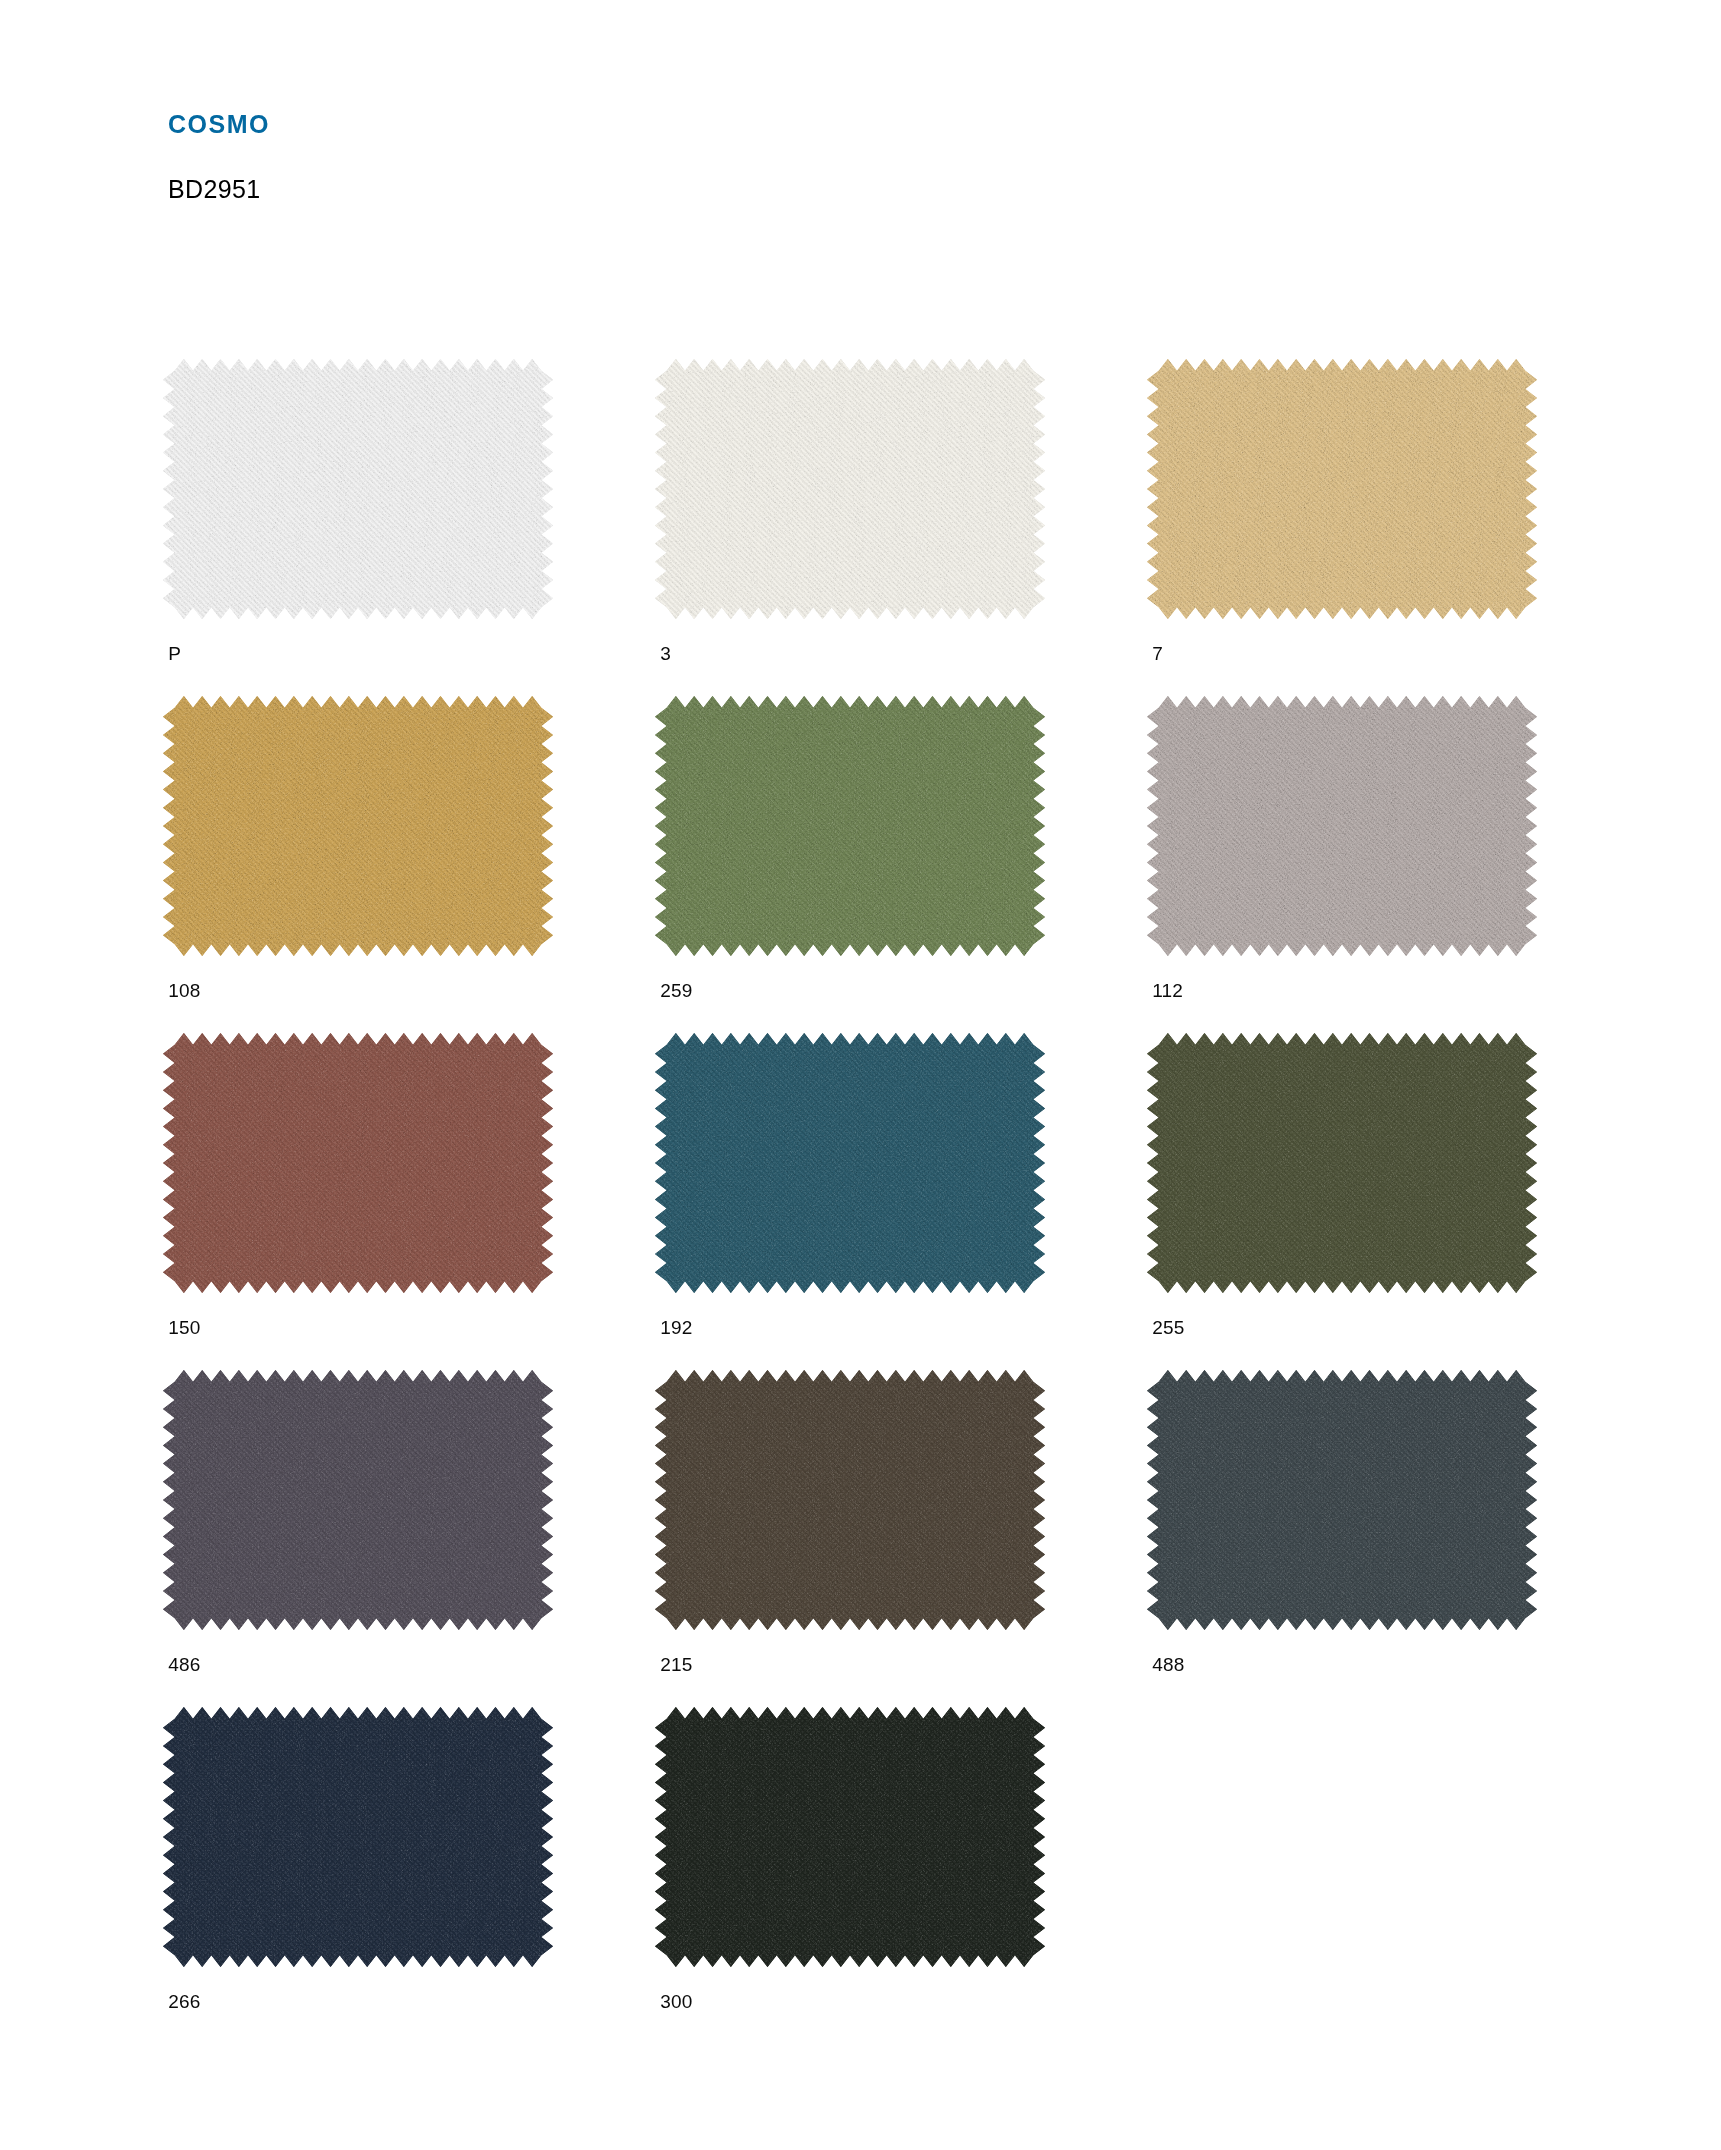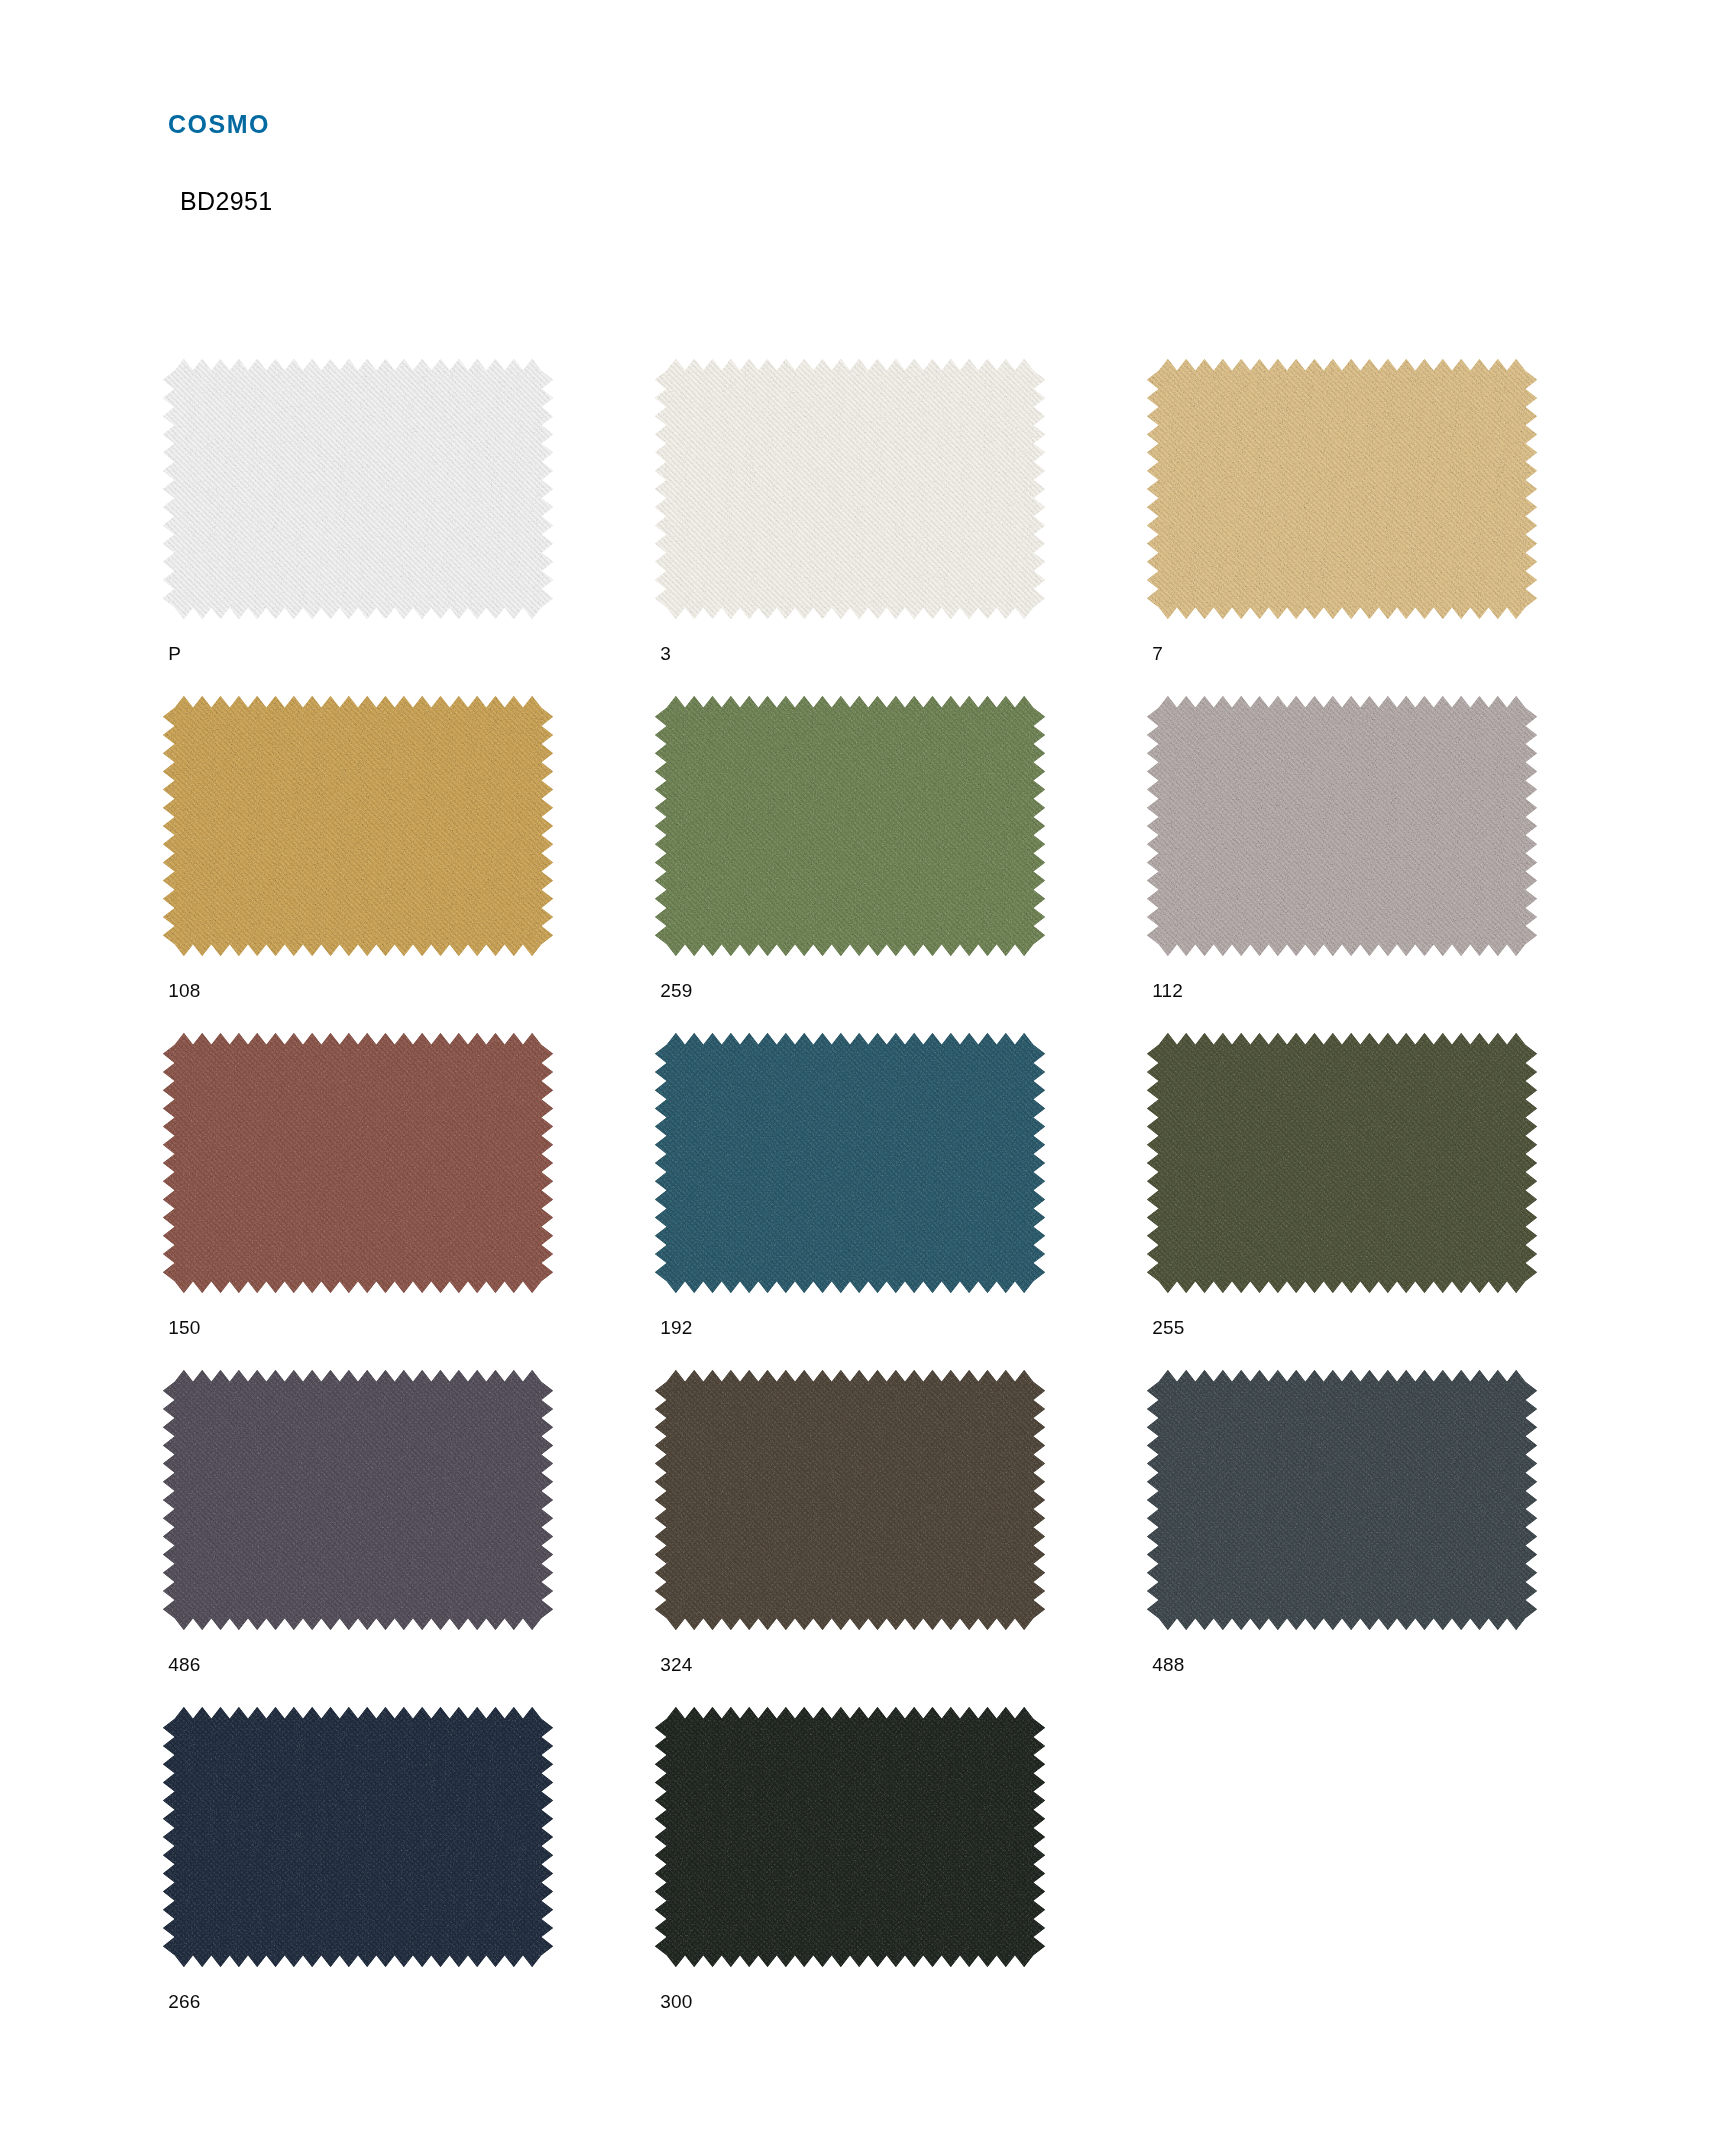--- a/index.html
+++ b/index.html
@@ -37,21 +37,21 @@
     line-height: 1;
     margin: 0;
     white-space: nowrap;
   }
   .collection-code {
     font-size: 25px;
     font-weight: 400;
     letter-spacing: 0.015em;
     color: #000000;
     line-height: 1;
-    margin: 12px;
+    margin: 0;
     padding-top: 40px;
     white-space: nowrap;
   }
 
   
   .swatch-grid {
     position: absolute;
     left: 163px;
     top: 359px;
     width: 1398px;
@@ -425,21 +425,21 @@
                 <path d="M 18 18 L 32.1 0 L 46.2 18 L 60.3 0 L 74.4 18 L 88.5 0 L 102.6 18 L 116.7 0 L 130.8 18 L 144.89999999999998 0 L 159 18 L 173.1 0 L 187.2 18 L 201.29999999999998 0 L 215.4 18 L 229.5 0 L 243.6 18 L 257.7 0 L 271.79999999999995 18 L 285.9 0 L 300 18 L 314.09999999999997 0 L 328.2 18 L 342.3 0 L 356.4 18 L 370.5 0 L 384.59999999999997 18 L 398.7 0 L 412.8 18 L 426.9 0 L 441 18 L 455.09999999999997 0 L 469.2 18 L 483.3 0 L 497.4 18 L 511.5 0 L 525.5999999999999 18 L 539.6999999999999 0 L 553.8 18 L 567.9 0 L 582 18 L 600 32 L 582 46 L 600 60 L 582 74 L 600 88 L 582 102 L 600 116 L 582 130 L 600 144 L 582 158 L 600 172 L 582 186 L 600 200 L 582 214 L 600 228 L 582 242 L 600 256 L 582 270 L 600 284 L 582 298 L 600 312 L 582 326 L 600 340 L 582 354 L 600 368 L 582 382 L 567.9 400 L 553.8 382 L 539.6999999999999 400 L 525.5999999999999 382 L 511.5 400 L 497.4 382 L 483.3 400 L 469.2 382 L 455.09999999999997 400 L 441 382 L 426.9 400 L 412.8 382 L 398.7 400 L 384.59999999999997 382 L 370.5 400 L 356.4 382 L 342.3 400 L 328.2 382 L 314.09999999999997 400 L 300 382 L 285.9 400 L 271.79999999999995 382 L 257.7 400 L 243.6 382 L 229.5 400 L 215.4 382 L 201.29999999999998 400 L 187.2 382 L 173.1 400 L 159 382 L 144.89999999999998 400 L 130.8 382 L 116.7 400 L 102.6 382 L 88.5 400 L 74.4 382 L 60.3 400 L 46.2 382 L 32.1 400 L 18 382 L 0 368 L 18 354 L 0 340 L 18 326 L 0 312 L 18 298 L 0 284 L 18 270 L 0 256 L 18 242 L 0 228 L 18 214 L 0 200 L 18 186 L 0 172 L 18 158 L 0 144 L 18 130 L 0 116 L 18 102 L 0 88 L 18 74 L 0 60 L 18 46 L 0 32 L 18 18 Z"></path>
               </clipPath>
             </defs>
             <path d="M 18 18 L 32.1 0 L 46.2 18 L 60.3 0 L 74.4 18 L 88.5 0 L 102.6 18 L 116.7 0 L 130.8 18 L 144.89999999999998 0 L 159 18 L 173.1 0 L 187.2 18 L 201.29999999999998 0 L 215.4 18 L 229.5 0 L 243.6 18 L 257.7 0 L 271.79999999999995 18 L 285.9 0 L 300 18 L 314.09999999999997 0 L 328.2 18 L 342.3 0 L 356.4 18 L 370.5 0 L 384.59999999999997 18 L 398.7 0 L 412.8 18 L 426.9 0 L 441 18 L 455.09999999999997 0 L 469.2 18 L 483.3 0 L 497.4 18 L 511.5 0 L 525.5999999999999 18 L 539.6999999999999 0 L 553.8 18 L 567.9 0 L 582 18 L 600 32 L 582 46 L 600 60 L 582 74 L 600 88 L 582 102 L 600 116 L 582 130 L 600 144 L 582 158 L 600 172 L 582 186 L 600 200 L 582 214 L 600 228 L 582 242 L 600 256 L 582 270 L 600 284 L 582 298 L 600 312 L 582 326 L 600 340 L 582 354 L 600 368 L 582 382 L 567.9 400 L 553.8 382 L 539.6999999999999 400 L 525.5999999999999 382 L 511.5 400 L 497.4 382 L 483.3 400 L 469.2 382 L 455.09999999999997 400 L 441 382 L 426.9 400 L 412.8 382 L 398.7 400 L 384.59999999999997 382 L 370.5 400 L 356.4 382 L 342.3 400 L 328.2 382 L 314.09999999999997 400 L 300 382 L 285.9 400 L 271.79999999999995 382 L 257.7 400 L 243.6 382 L 229.5 400 L 215.4 382 L 201.29999999999998 400 L 187.2 382 L 173.1 400 L 159 382 L 144.89999999999998 400 L 130.8 382 L 116.7 400 L 102.6 382 L 88.5 400 L 74.4 382 L 60.3 400 L 46.2 382 L 32.1 400 L 18 382 L 0 368 L 18 354 L 0 340 L 18 326 L 0 312 L 18 298 L 0 284 L 18 270 L 0 256 L 18 242 L 0 228 L 18 214 L 0 200 L 18 186 L 0 172 L 18 158 L 0 144 L 18 130 L 0 116 L 18 102 L 0 88 L 18 74 L 0 60 L 18 46 L 0 32 L 18 18 Z" fill="#4f4539"></path>
             <g clip-path="url(#sw10-clip)">
               <rect x="0" y="0" width="600" height="400" fill="#4f4539" filter="url(#sw10-tex)"></rect>
               <rect x="0" y="0" width="600" height="400" fill="url(#sw10-weave)"></rect>
             </g>
           </svg>
         </div>
-        <div class="swatch-label">324</div>
+        <div class="swatch-label">215</div>
       </div>
       <div class="swatch-cell">
         <div class="swatch-figure">
           <svg class="swatch-svg" viewBox="0 0 600 400" width="390" height="260" preserveAspectRatio="none">
             <defs>
               <filter id="sw11-tex" x="-5%" y="-5%" width="110%" height="110%" color-interpolation-filters="sRGB">
                 <feTurbulence type="fractalNoise" baseFrequency="0.62 0.78" numOctaves="4" seed="150" result="noise"></feTurbulence>
                 <feColorMatrix in="noise" type="saturate" values="0" result="gnoise"></feColorMatrix>
                 <feComponentTransfer in="gnoise" result="cnoise">
                   <feFuncA type="linear" slope="0.46" intercept="0"></feFuncA>

